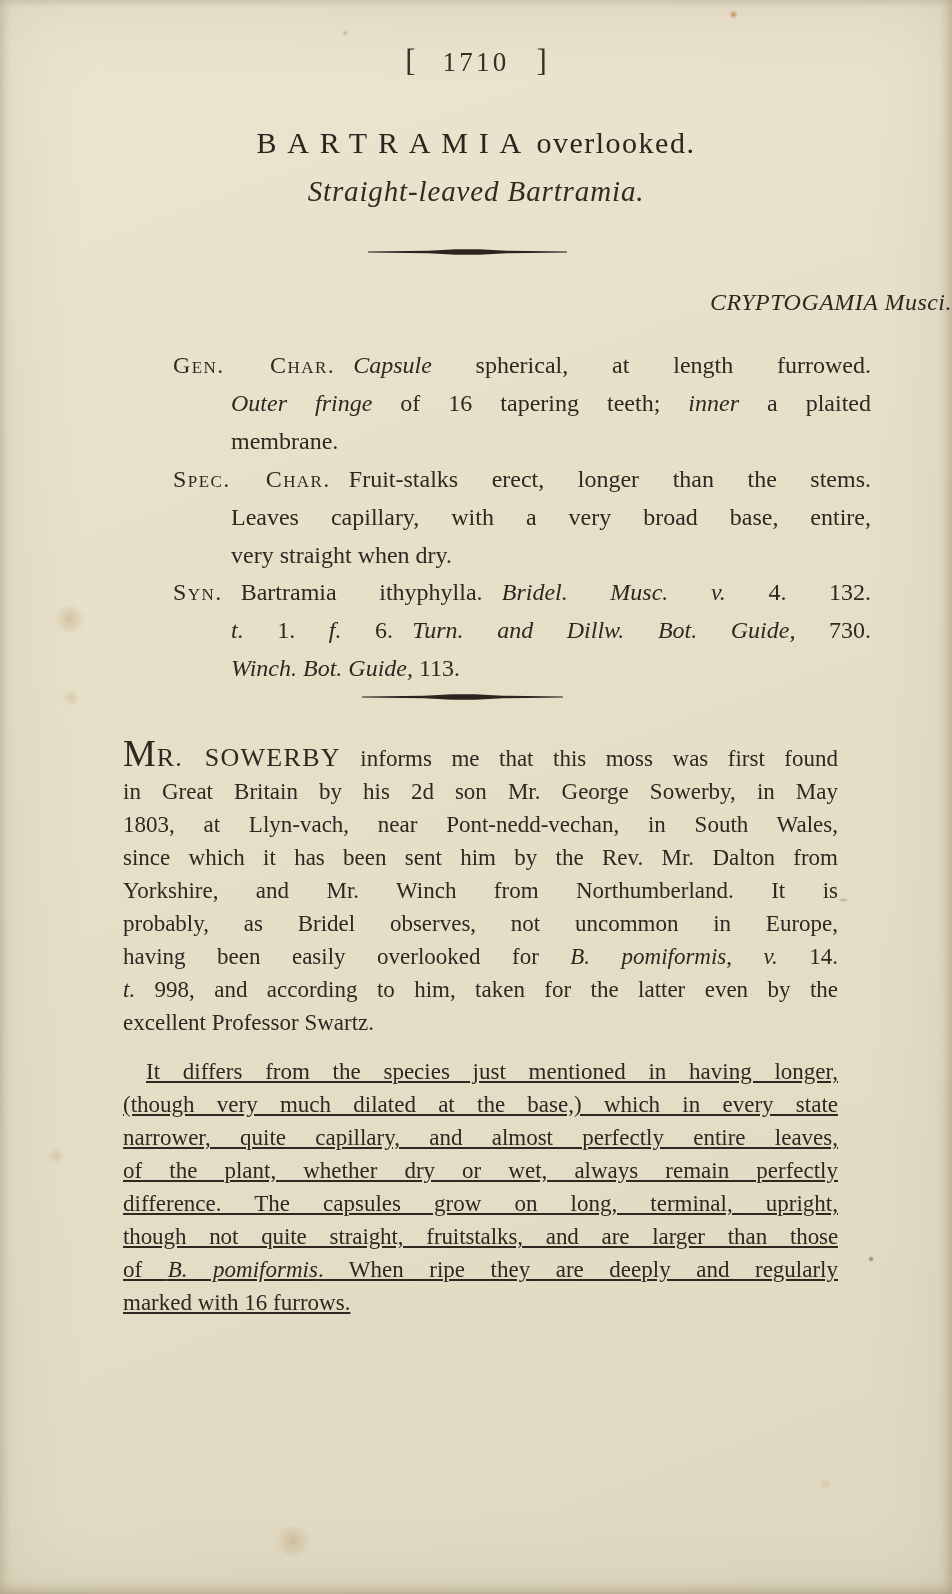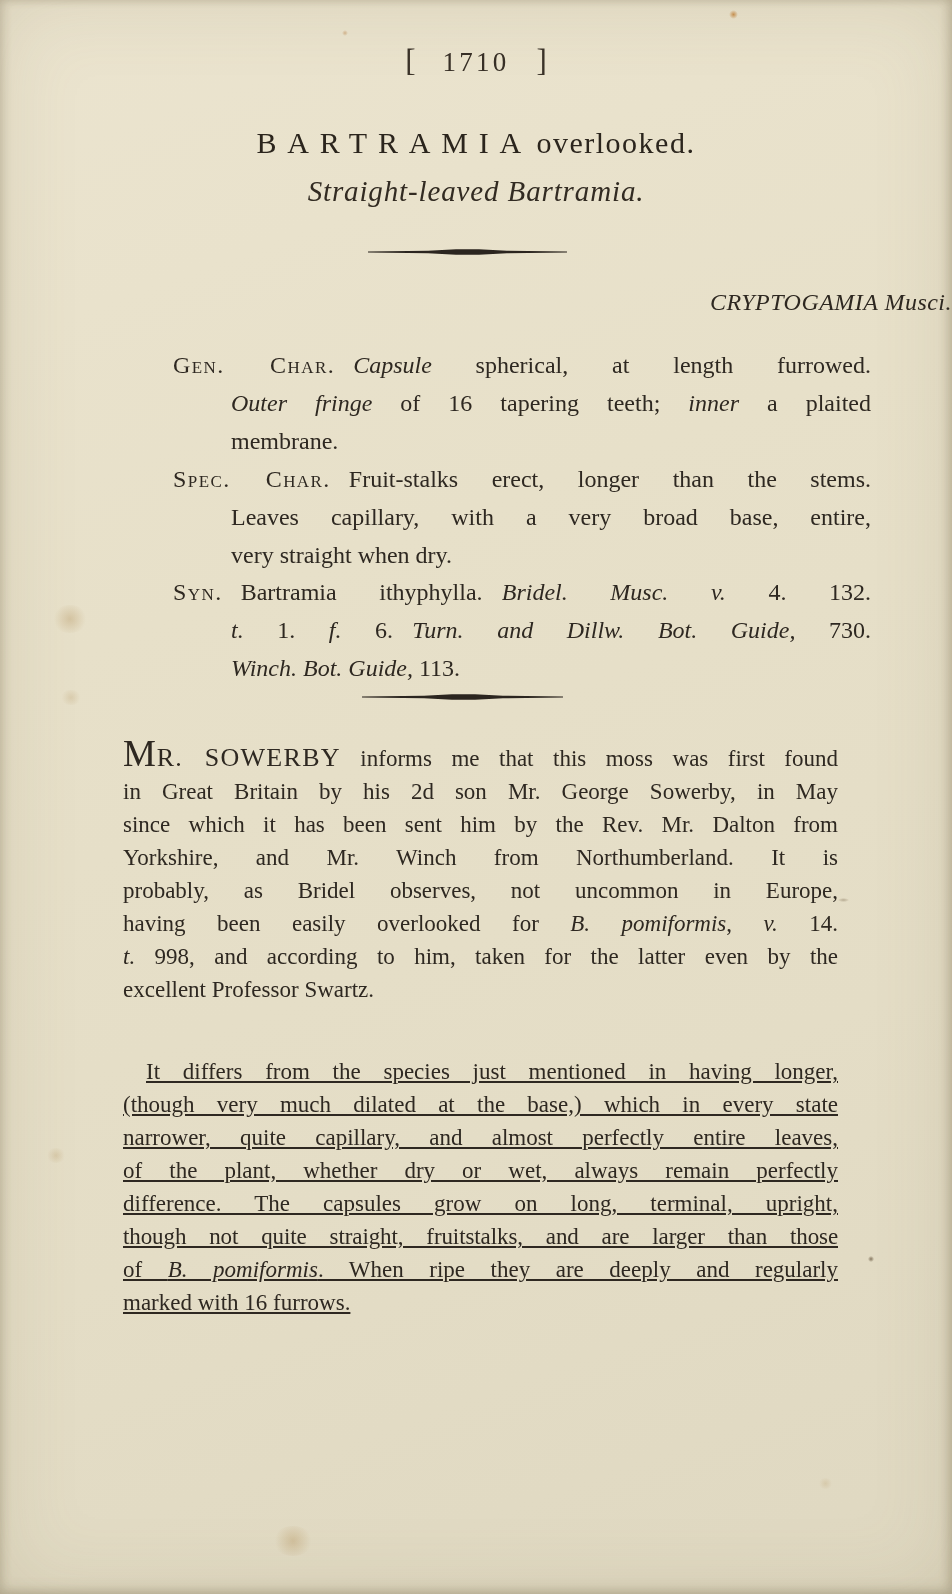--- a/index.html
+++ b/index.html
@@ -102,20 +102,21 @@
 
   <div class="abs rule" style="left:362px;top:688px;">
     <svg width="201" height="10" viewBox="0 0 201 10">
         <polygon fill="#2b251f" points="0,4.4 62,3.7 90,2.2 113,2.2 141,3.7 201,4.4 201,5.6 141,6.3 113,7.8 90,7.8 62,6.3 0,5.6"></polygon>
       </svg>
   </div>
 
   <p class="abs bodyp" id="para1">
       <span class="ln just lead"><span class="lead-m">M</span><span class="lead-caps">R. SOWERBY</span><span> informs me that this moss was first found</span></span>
       <span class="ln just"><span>in Great Britain by his 2d son Mr. George Sowerby, in May</span></span>
+      <span class="ln just"><span>1803, at Llyn-vach, near Pont-nedd-vechan, in South Wales,</span></span>
       <span class="ln just"><span>since which it has been sent him by the Rev. Mr. Dalton from</span></span>
       <span class="ln just"><span>Yorkshire, and Mr. Winch from Northumberland.  It is</span></span>
       <span class="ln just"><span>probably, as Bridel observes, not uncommon in Europe,</span></span>
       <span class="ln just"><span>having been easily overlooked for </span><i>B. pomiformis</i><span>, </span><i>v.</i><span> 14.</span></span>
       <span class="ln just"><i>t.</i><span> 998, and according to him, taken for the latter even by the</span></span>
       <span class="ln"><span>excellent Professor Swartz.</span></span>
     </p>
 
   <p class="abs bodyp" id="para2">
       <span class="ln just ind"><span>It differs from the species just mentioned in having longer,</span></span>

